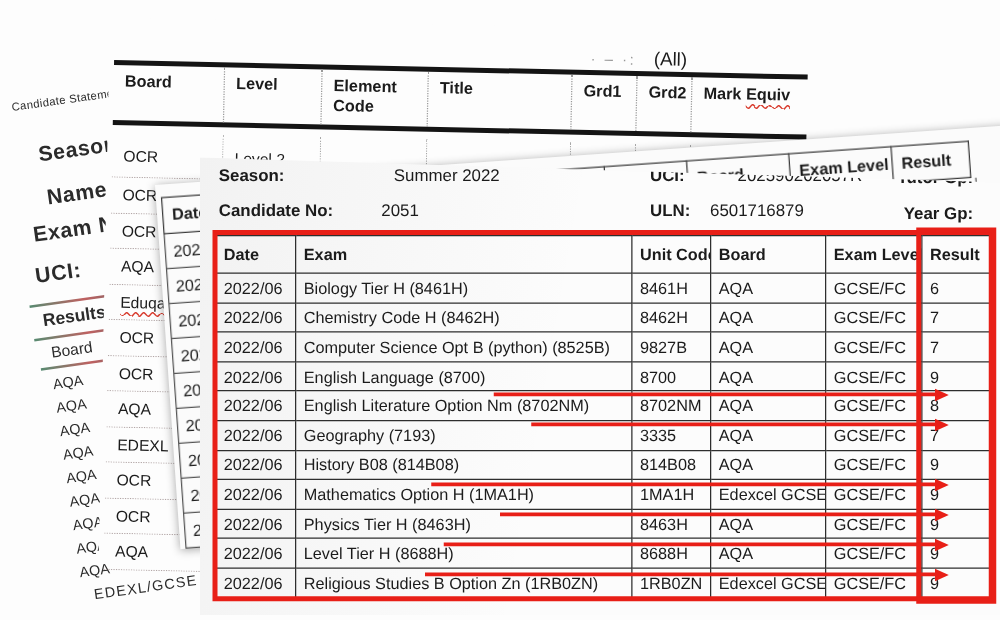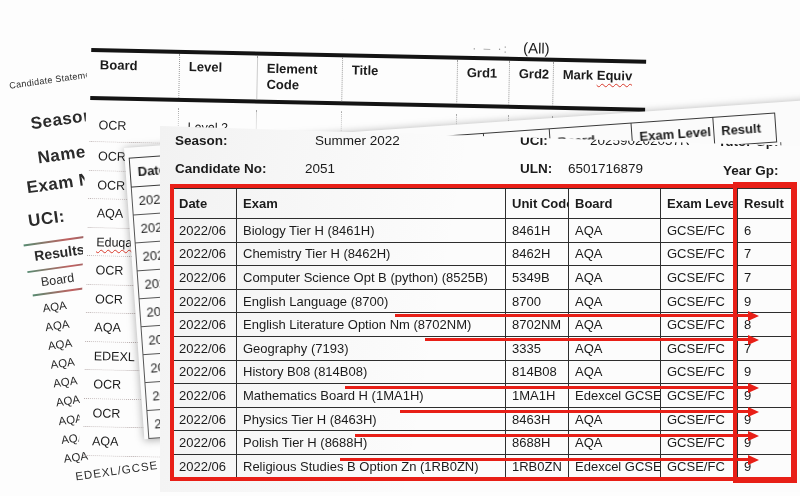--- a/index.html
+++ b/index.html
@@ -306,30 +306,30 @@
         <tr>
               <td>2022/06</td>
               <td>Biology Tier H (8461H)</td>
               <td>8461H</td>
               <td>AQA</td>
               <td>GCSE/FC</td>
               <td class="res">6</td>
             </tr>
         <tr>
               <td>2022/06</td>
-              <td>Chemistry Tier H (8462H)</td>
+              <td>Chemistry Code H (8462H)</td>
               <td>8462H</td>
               <td>AQA</td>
               <td>GCSE/FC</td>
               <td class="res">7</td>
             </tr>
         <tr>
               <td>2022/06</td>
               <td>Computer Science Opt B (python) (8525B)</td>
-              <td>5349B</td>
+              <td>9827B</td>
               <td>AQA</td>
               <td>GCSE/FC</td>
               <td class="res">7</td>
             </tr>
         <tr>
               <td>2022/06</td>
               <td>English Language (8700)</td>
               <td>8700</td>
               <td>AQA</td>
               <td>GCSE/FC</td>
@@ -354,37 +354,37 @@
         <tr>
               <td>2022/06</td>
               <td>History B08 (814B08)</td>
               <td>814B08</td>
               <td>AQA</td>
               <td>GCSE/FC</td>
               <td class="res">9</td>
             </tr>
         <tr>
               <td>2022/06</td>
-              <td>Mathematics Board H (1MA1H)</td>
+              <td>Mathematics Option H (1MA1H)</td>
               <td>1MA1H</td>
               <td>Edexcel GCSE</td>
               <td>GCSE/FC</td>
               <td class="res">9</td>
             </tr>
         <tr>
               <td>2022/06</td>
               <td>Physics Tier H (8463H)</td>
               <td>8463H</td>
               <td>AQA</td>
               <td>GCSE/FC</td>
               <td class="res">9</td>
             </tr>
         <tr>
               <td>2022/06</td>
-              <td>Polish Tier H (8688H)</td>
+              <td>Level Tier H (8688H)</td>
               <td>8688H</td>
               <td>AQA</td>
               <td>GCSE/FC</td>
               <td class="res">9</td>
             </tr>
         <tr>
               <td>2022/06</td>
               <td>Religious Studies B Option Zn (1RB0ZN)</td>
               <td>1RB0ZN</td>
               <td>Edexcel GCSE</td>

